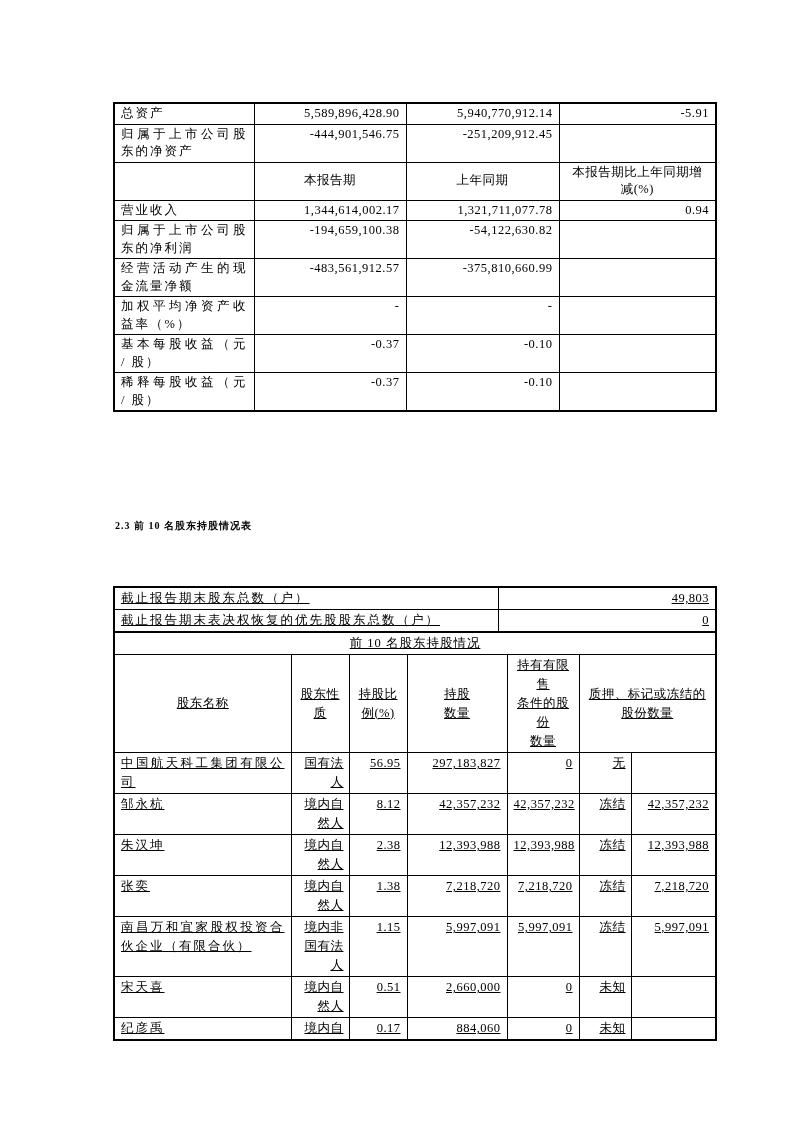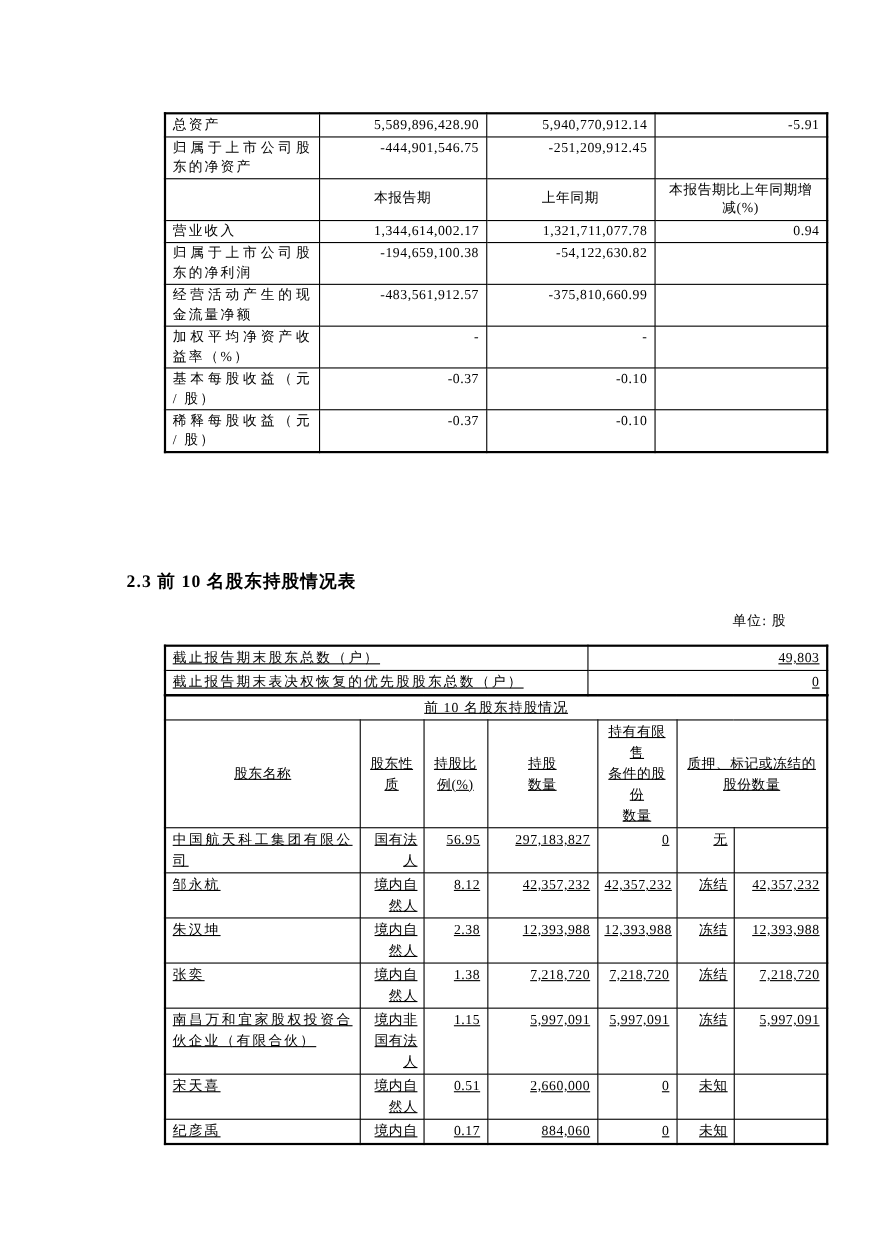--- a/index.html
+++ b/index.html
@@ -7,42 +7,42 @@
   .page {
     position:relative;
     width:793px; height:1122px;
     margin:0 auto;
     background:#ffffff;
     color:#000000;
     font-family:"Liberation Serif","DejaVu Serif",serif;
     font-size:12.5px;
     overflow:hidden;
   }
-  table { border-collapse:collapse; table-layout:fixed; width:602px;margin-left:36px; }
+  table { border-collapse:collapse; table-layout:fixed; width:602px; }
   td { border:1px solid #000; vertical-align:top; overflow:hidden; }
   table.outer { border:2px solid #000; }
 
   
   #key-figures { position:absolute; top:102px; left:113px; line-height:17.5px; }
   #key-figures td { padding:1px 6px; }
   .lab {
     text-align:justify; text-justify:inter-character;
     letter-spacing:2px;
   }
   .num { text-align:right; letter-spacing:0.5px; }
   .hdr {
     text-align:center; vertical-align:middle;
     white-space:pre-line; padding:4px 6px;
     letter-spacing:0.5px;
   }
 
   
   #section-title {
     position:absolute; top:519px; left:115px;
-    font-weight:bold; font-size:16px; letter-spacing:1px;
+    font-weight:bold; font-size:10px; letter-spacing:1px;
   }
   #unit-line {
     position:absolute; top:556px; left:113px; width:602px;
     text-align:right; letter-spacing:1px;
   }
 
   
   #shareholders { position:absolute; top:586px; left:113px; line-height:19px; }
   #shareholders td { padding:1px 6px;text-decoration:underline; }
   #holdings-main { margin-top:-2px; }
@@ -114,21 +114,20 @@
     <tr>
       <td class="lab">稀释每股收益（元 / 股）</td>
       <td class="num">-0.37</td>
       <td class="num">-0.10</td>
       <td class="num"></td>
     </tr>
   </tbody>
     </table>
 
   <div id="section-title">2.3 前 10 名股东持股情况表</div>
-  <div id="unit-line">单位: 股</div>
 
   <div id="shareholders">
 
     <table class="outer">
       <colgroup>
           <col style="width:384px">
           <col style="width:218px">
         </colgroup>
       <tbody>
           <tr>

